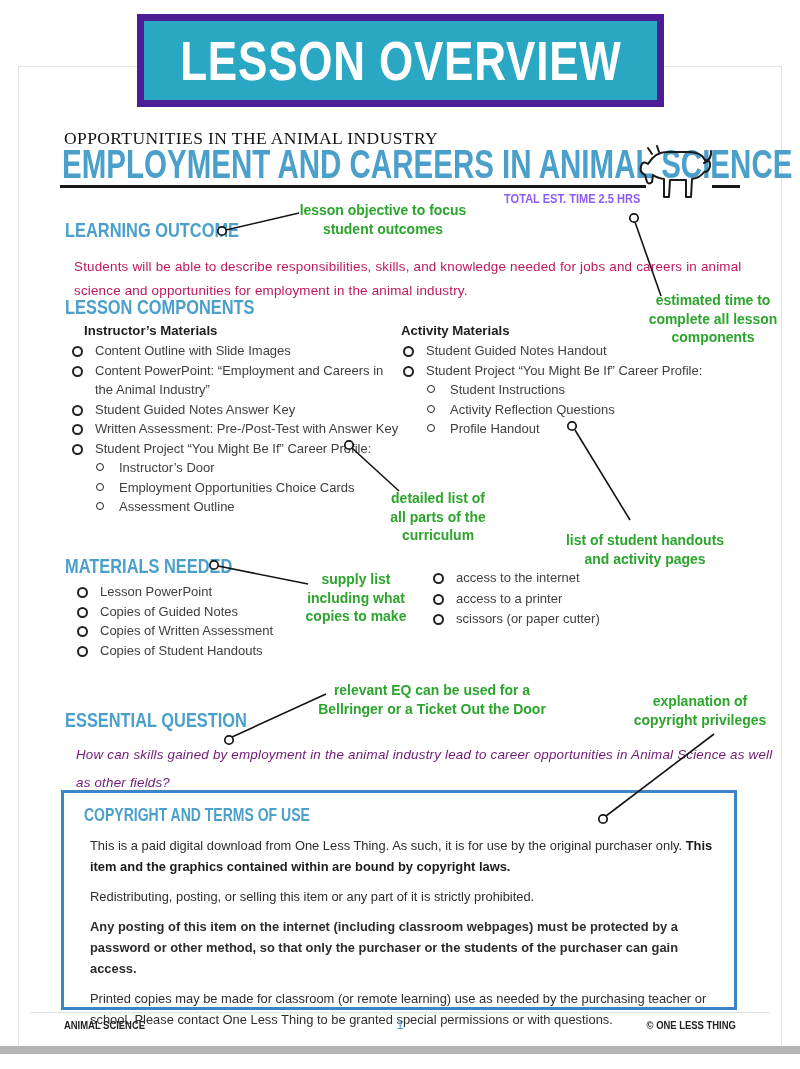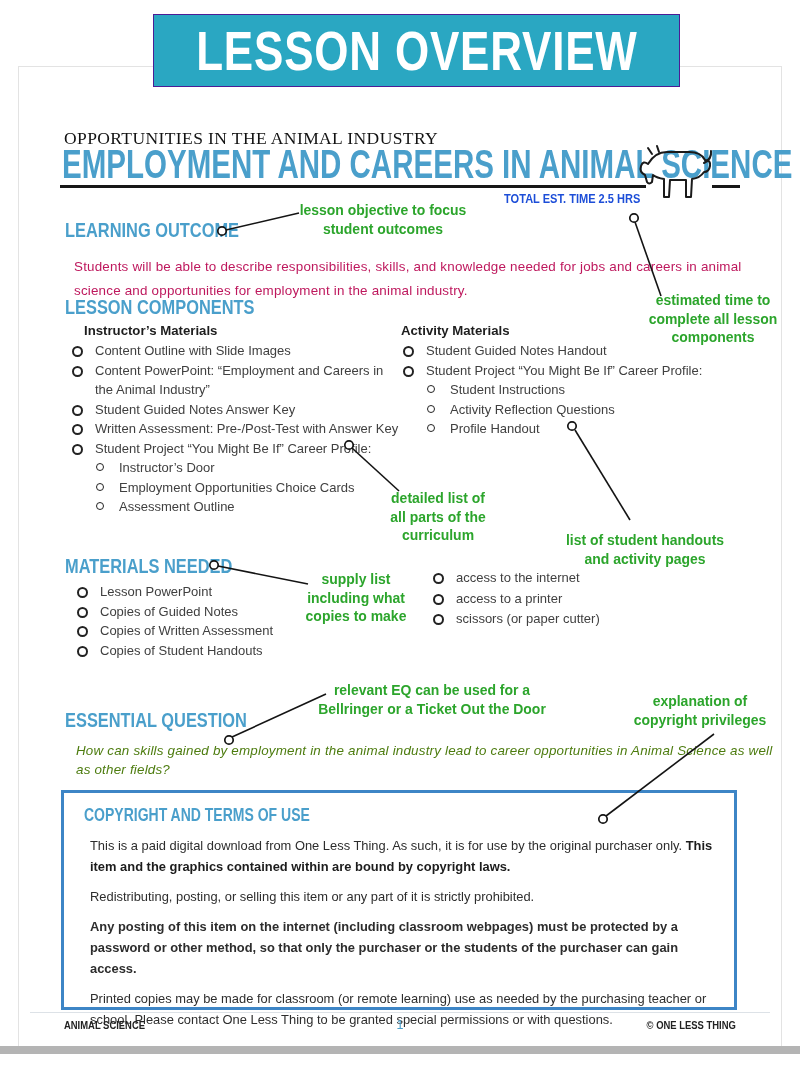--- a/index.html
+++ b/index.html
@@ -3,42 +3,42 @@
 <meta charset="utf-8">
 <style>
   html,body{margin:0;padding:0;background:#ffffff;}
   .page{position:relative;width:800px;height:1069px;background:#ffffff;overflow:hidden;
         font-family:"Liberation Sans",sans-serif;color:#222;}
   .sheet{position:absolute;left:18px;top:66px;width:762px;height:980px;
          border:1px solid #e3e3e3;background:#fff;}
   .bottom-bar{position:absolute;left:0;top:1046px;width:800px;height:8px;background:#b4b4b4;}
 
   
-  .banner{position:absolute;left:153px;top:14px;width:527px;height:73px;box-sizing:border-box;
-          background:#2aa7c2;border:1px solid #4c1d95;display:flex;align-items:center;justify-content:center;z-index:6;}
+  .banner{position:absolute;left:137px;top:14px;width:527px;height:93px;box-sizing:border-box;
+          background:#2aa7c2;border:7px solid #4c1d95;display:flex;align-items:center;justify-content:center;z-index:6;}
   .banner-text{font-size:55px;font-weight:700;color:#ffffff;letter-spacing:1px;
                display:inline-block;transform:scaleX(.8);transform-origin:50% 50%;white-space:nowrap;}
 
   .cond{display:inline-block;transform:scaleX(.8);transform-origin:0 50%;white-space:nowrap;}
 
   .eyebrow{position:absolute;left:64px;top:128px;font-family:"Liberation Serif",serif;
            font-size:17.5px;letter-spacing:.4px;color:#121212;}
   .doc-title{position:absolute;left:62px;top:144px;font-size:41px;font-weight:700;color:#4a9fcb;line-height:1;}
   .doc-title .cond{transform:scaleX(.72);}
   .rule{position:absolute;top:185px;height:3px;background:#171717;}
   .rule-left{left:60px;width:586px;}
   .rule-right{left:712px;width:28px;}
   .total-time{position:absolute;left:460px;top:191px;width:180px;text-align:right;
-              font-size:13px;font-weight:700;color:#1d4ed8;}
+              font-size:13px;font-weight:700;color:#8b5cf6;}
   .total-time .cond{transform:scaleX(.85);transform-origin:100% 50%;}
 
   .h-blue{position:absolute;font-size:20.5px;font-weight:700;color:#4a9fcb;line-height:1;}
 
   .body-text{position:absolute;font-size:13.4px;line-height:24px;color:#be185d;letter-spacing:.2px;}
-  .italic{font-style:italic;color:#4d7c0f;line-height:19px;}
+  .italic{font-style:italic;color:#701a75;line-height:28px;}
 
   .col-title{position:absolute;font-size:13.2px;font-weight:700;color:#1d1d1d;}
 
   .list{position:absolute;font-size:13px;line-height:19.5px;color:#404040;}
   .li{position:relative;padding-left:23px;}
   .li .bullet{position:absolute;left:0;top:5px;width:7px;height:7px;border:2px solid #222;
               border-radius:50%;background:#fff;}
   .li.sub{margin-left:24px;}
   .li.sub .bullet{width:6px;height:6px;border-width:1.8px;}
 

